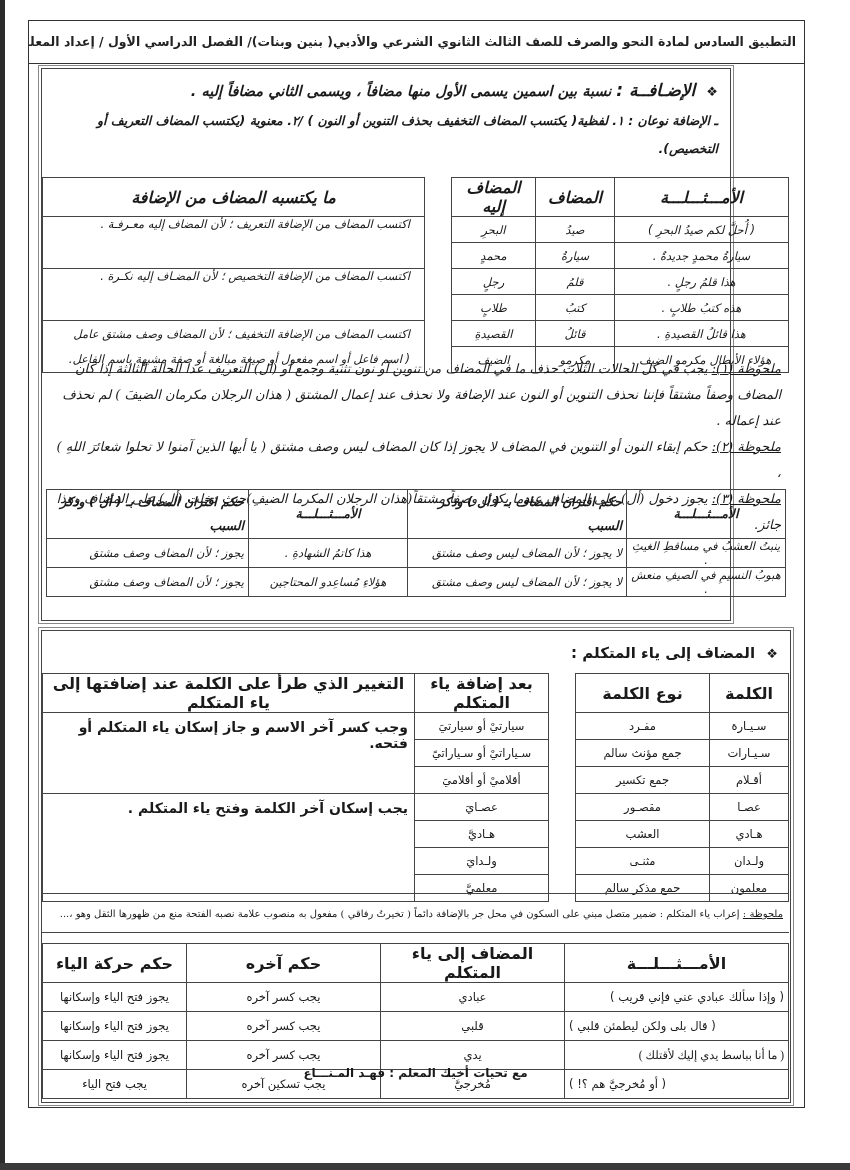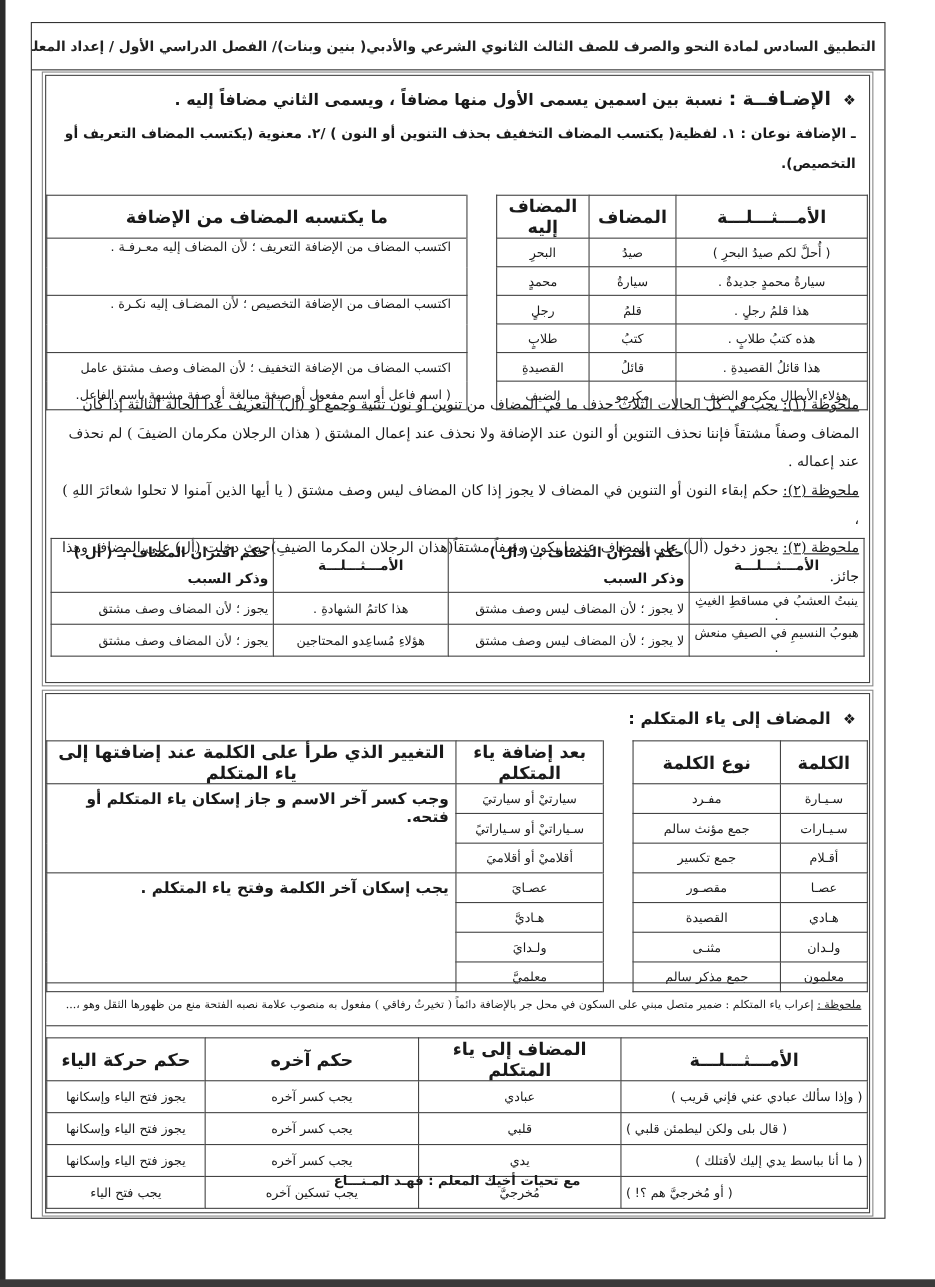--- a/index.html
+++ b/index.html
@@ -17,21 +17,21 @@
   .header-band {
     position:absolute; left:0; top:0; right:0; height:42px;
     border-bottom:1.5px solid #333;
     direction:rtl; font-size:12.5px; line-height:42px; padding:0 8px;
     white-space:nowrap; overflow:hidden; font-weight:bold; color:#222;
   }
   .section {
     position:absolute; border:1.5px solid #444; box-sizing:border-box; direction:rtl;
     outline:1px solid #888; outline-offset:2px;
   }
-  .s1 { left:12px; top:47px; width:750px; height:553px; }
+  .s1 { left:12px; top:47px; width:690px; height:553px;font-style:italic; }
   .s2 { left:12px; top:609px; width:750px; height:473px; }
   .def { font-size:14.5px; font-weight:bold; padding:0 12px; line-height:30px; }
   .def .bullet { font-size:13px; margin-left:6px; }
   .def-line2 { font-size:14px; font-weight:bold; padding:0 30px; line-height:30px; }
   .def-line3 { font-size:12.5px; font-weight:bold; padding:0 12px; line-height:28px; }
   table { border-collapse:collapse; direction:rtl; }
   td, th { border:1px solid #444; font-size:11.5px; text-align:center; padding:0 4px; }
   th { font-weight:900; font-size:16px; }
   .t1 { position:absolute; left:0; top:108px; width:747px; }
   .t1 td, .t1 th { height:25px; }
@@ -198,21 +198,21 @@
       </tr>
       <tr>
         <td>عصـا</td>
         <td>مقصـور</td>
         <td class="gapcol"></td>
         <td>عصـايَ</td>
         <td rowspan="4" class="bigtext">يجب إسكان آخر الكلمة وفتح ياء المتكلم .</td>
       </tr>
       <tr>
         <td>هـادي</td>
-        <td>القصيدة</td>
+        <td>العشب</td>
         <td class="gapcol"></td>
         <td>هـاديَّ</td>
       </tr>
       <tr>
         <td>ولـدان</td>
         <td>مثنـى</td>
         <td class="gapcol"></td>
         <td>ولـدايَ</td>
       </tr>
       <tr>
@@ -243,21 +243,21 @@
         <td>يجب كسر آخره</td>
         <td>يجوز فتح الياء وإسكانها</td>
       </tr>
       <tr>
         <td style="text-align:left;">( قال بلى ولكن ليطمئن قلبي )</td>
         <td>قلبي</td>
         <td>يجب كسر آخره</td>
         <td>يجوز فتح الياء وإسكانها</td>
       </tr>
       <tr>
-        <td style="text-align:right;">( ما أنا بباسط يدي إليك لأقتلك )</td>
+        <td style="text-align:right;font-family:Liberation Serif, serif;">( ما أنا بباسط يدي إليك لأقتلك )</td>
         <td>يدي</td>
         <td>يجب كسر آخره</td>
         <td>يجوز فتح الياء وإسكانها</td>
       </tr>
       <tr>
         <td style="text-align:left;">( أو مُخرجيَّ هم ؟! )</td>
         <td>مُخرجيَّ</td>
         <td>يجب تسكين آخره</td>
         <td>يجب فتح الياء</td>
       </tr>

